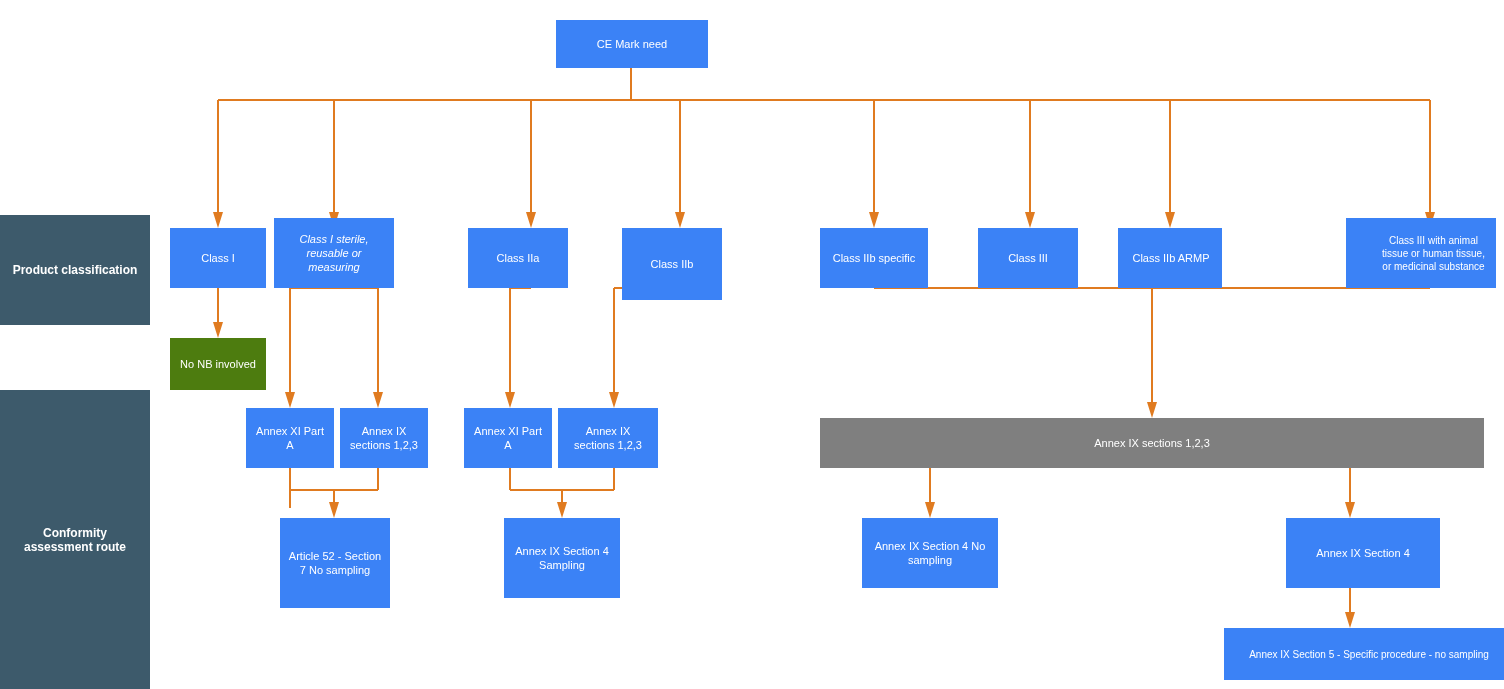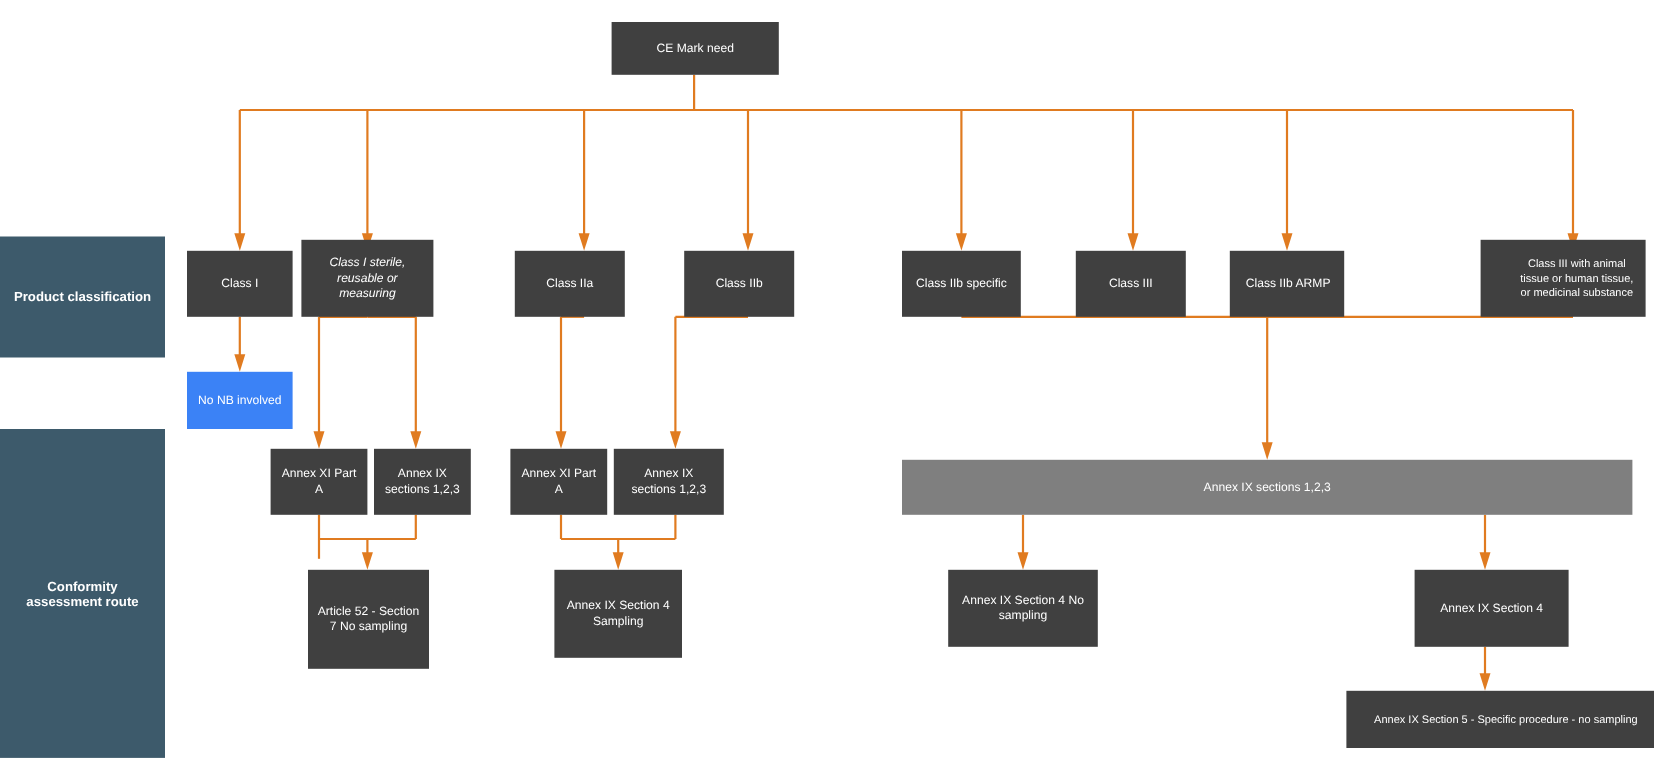--- a/index.html
+++ b/index.html
@@ -42,33 +42,33 @@
     }
 
     .label-conformity {
       top: 390px;
       height: 299px;
     }
 
     
     .box {
       position: absolute;
-      background: #404040;
+      background: #3b82f6;
       color: #fff;
       display: flex;
       align-items: center;
       justify-content: center;
       text-align: center;
       padding: 6px 8px;
       font-size: 11px;
       line-height: 1.3;
     }
 
     .box-blue {
-      background: #3b82f6;
+      background: #4d7c0f;
     }
 
     .box-wide {
       background: #7f7f7f;
     }
 
     
     .arrows-svg {
       position: absolute;
       top: 0; left: 0;
@@ -174,21 +174,21 @@
   </svg>
 
   <div class="box" style="left:556px; top:20px; width:152px; height:48px;">CE Mark need</div>
 
   <div class="box" style="left:170px; top:228px; width:96px; height:60px;">Class I</div>
 
   <div class="box" style="left:274px; top:218px; width:120px; height:70px;font-style:italic;">Class I sterile, reusable or measuring</div>
 
   <div class="box" style="left:468px; top:228px; width:100px; height:60px;">Class IIa</div>
 
-  <div class="box" style="left:622px; top:228px; width:100px; height:60px;">Class IIb</div>
+  <div class="box" style="left:622px; top:228px; width:100px; height:72px;">Class IIb</div>
 
   <div class="box" style="left:820px; top:228px; width:108px; height:60px;">Class IIb specific</div>
 
   <div class="box" style="left:978px; top:228px; width:100px; height:60px;">Class III</div>
 
   <div class="box" style="left:1118px; top:228px; width:104px; height:60px;padding-left:10px;">Class IIb ARMP</div>
 
   <div class="box" style="left:1346px; top:218px; width:150px; height:70px; font-size:10px;padding-left:33px;">Class III with animal tissue or human tissue, or medicinal substance</div>
 
   <div class="box box-blue" style="left:170px; top:338px; width:96px; height:52px;">No NB involved</div>
@@ -202,17 +202,17 @@
   <div class="box" style="left:558px; top:408px; width:100px; height:60px;">Annex IX sections 1,2,3</div>
 
   <div class="box box-wide" style="left:820px; top:418px; width:664px; height:50px;">Annex IX sections 1,2,3</div>
 
   <div class="box" style="left:280px; top:518px; width:110px; height:90px;">Article 52 - Section 7 No sampling</div>
 
   <div class="box" style="left:504px; top:518px; width:116px; height:80px;text-align:center;">Annex IX Section 4 Sampling</div>
 
   <div class="box" style="left:862px; top:518px; width:136px; height:70px;">Annex IX Section 4 No sampling</div>
 
-  <div class="box" style="left:1286px; top:518px; width:140px; height:70px;">Annex IX Section 4</div>
+  <div class="box" style="left:1286px; top:518px; width:154px; height:70px;">Annex IX Section 4</div>
 
   <div class="box" style="left:1224px; top:628px; width:290px; height:52px; font-size:10px;">Annex IX Section 5 - Specific procedure - no sampling</div>
 
 </div>
 
 </body></html>

